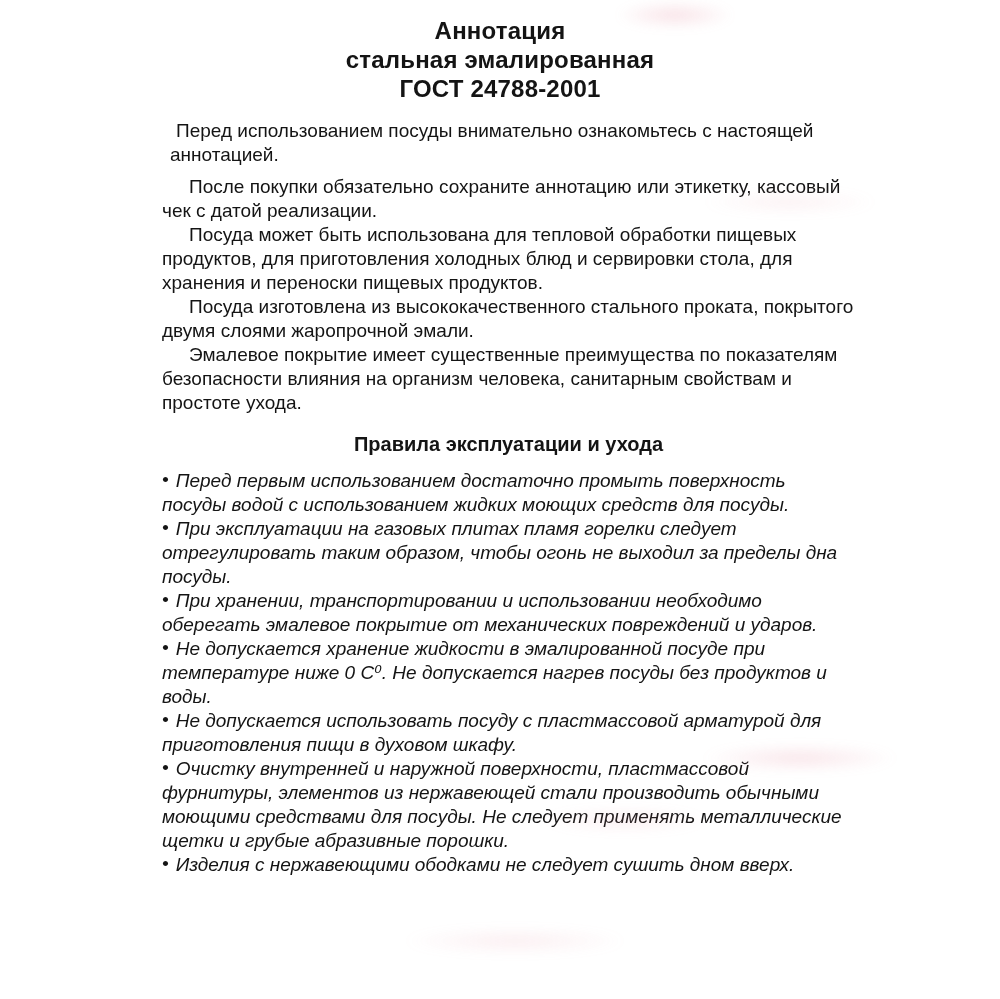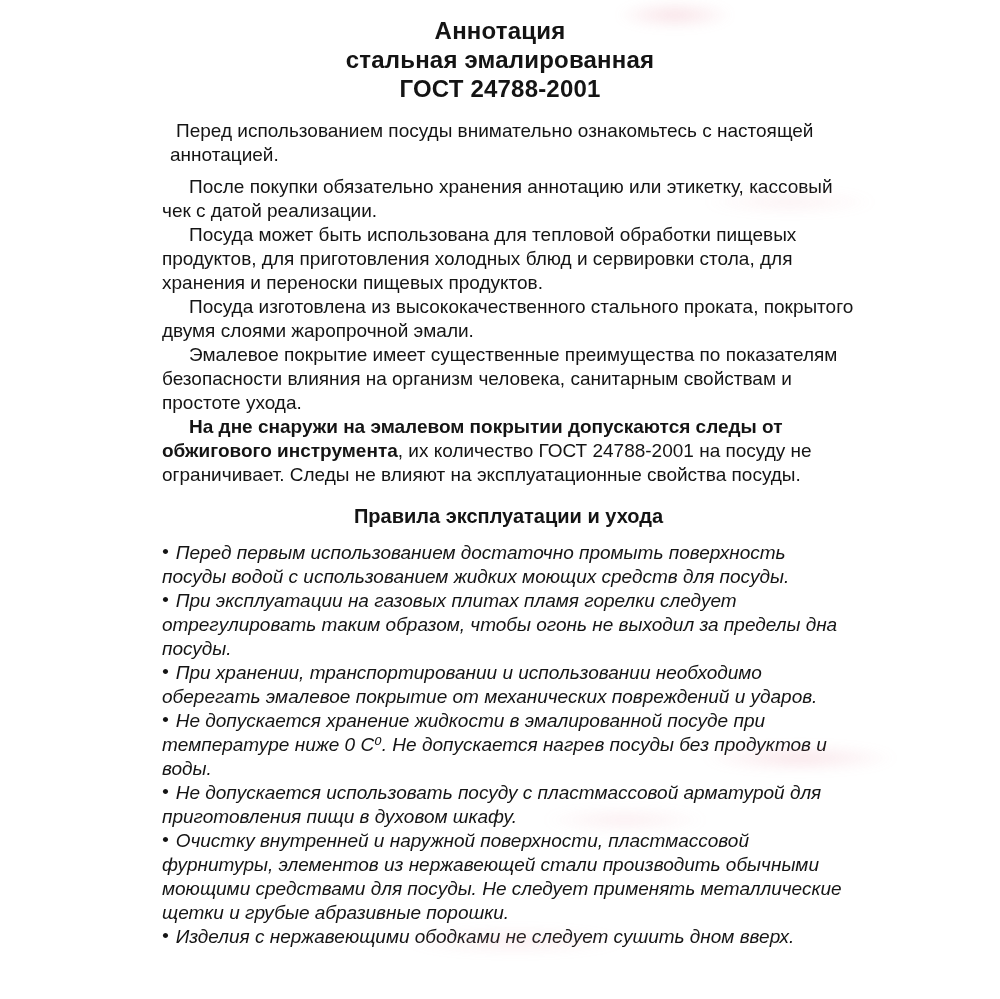--- a/index.html
+++ b/index.html
@@ -72,26 +72,25 @@
 
   <div class="title-block">
     <div>Аннотация</div>
     <div>стальная эмалированная</div>
     <div>ГОСТ 24788-2001</div>
   </div>
 
   <div class="body-col">
 
     <p class="para-first">Перед использованием посуды внимательно ознакомьтесь с настоящей аннотацией.</p>
-    <p class="para">После покупки обязательно хранения аннотацию или этикетку, кассовый чек с датой реализации.</p>
+    <p class="para">После покупки обязательно сохраните аннотацию или этикетку, кассовый чек с датой реализации.</p>
     <p class="para">Посуда может быть использована для тепловой обработки пищевых продуктов, для приготовления холодных блюд и сервировки стола, для хранения и переноски пищевых продуктов.</p>
     <p class="para">Посуда изготовлена из высококачественного стального проката, покрытого двумя слоями жаропрочной эмали.</p>
     <p class="para">Эмалевое покрытие имеет существенные преимущества по показателям безопасности влияния на организм человека, санитарным свойствам и простоте ухода.</p>
 
-    <p class="para"><b>На дне снаружи на эмалевом покрытии допускаются следы от обжигового инструмента</b><span>, их количество ГОСТ 24788-2001 на посуду не ограничивает. Следы не влияют на эксплуатационные свойства посуды.</span></p>
 
     <h2 class="section-heading">Правила эксплуатации и ухода</h2>
 
     <p class="rule"><span class="bullet">•</span><span>Перед первым использованием достаточно промыть поверхность посуды водой с использованием жидких моющих средств для посуды.</span></p>
     <p class="rule"><span class="bullet">•</span><span>При эксплуатации на газовых плитах пламя горелки следует отрегулировать таким образом, чтобы огонь не выходил за пределы дна посуды.</span></p>
     <p class="rule"><span class="bullet">•</span><span>При хранении, транспортировании и использовании необходимо оберегать эмалевое покрытие от механических повреждений и ударов.</span></p>
     <p class="rule"><span class="bullet">•</span><span>Не допускается хранение жидкости в эмалированной посуде при температуре ниже 0 С⁰. Не допускается нагрев посуды без продуктов и воды.</span></p>
     <p class="rule"><span class="bullet">•</span><span>Не допускается использовать посуду с пластмассовой арматурой для приготовления пищи в духовом шкафу.</span></p>
     <p class="rule"><span class="bullet">•</span><span>Очистку внутренней и наружной поверхности, пластмассовой фурнитуры, элементов из нержавеющей стали производить обычными моющими средствами для посуды. Не следует применять металлические щетки и грубые абразивные порошки.</span></p>
     <p class="rule"><span class="bullet">•</span><span>Изделия с нержавеющими ободками не следует сушить дном вверх.</span></p>

